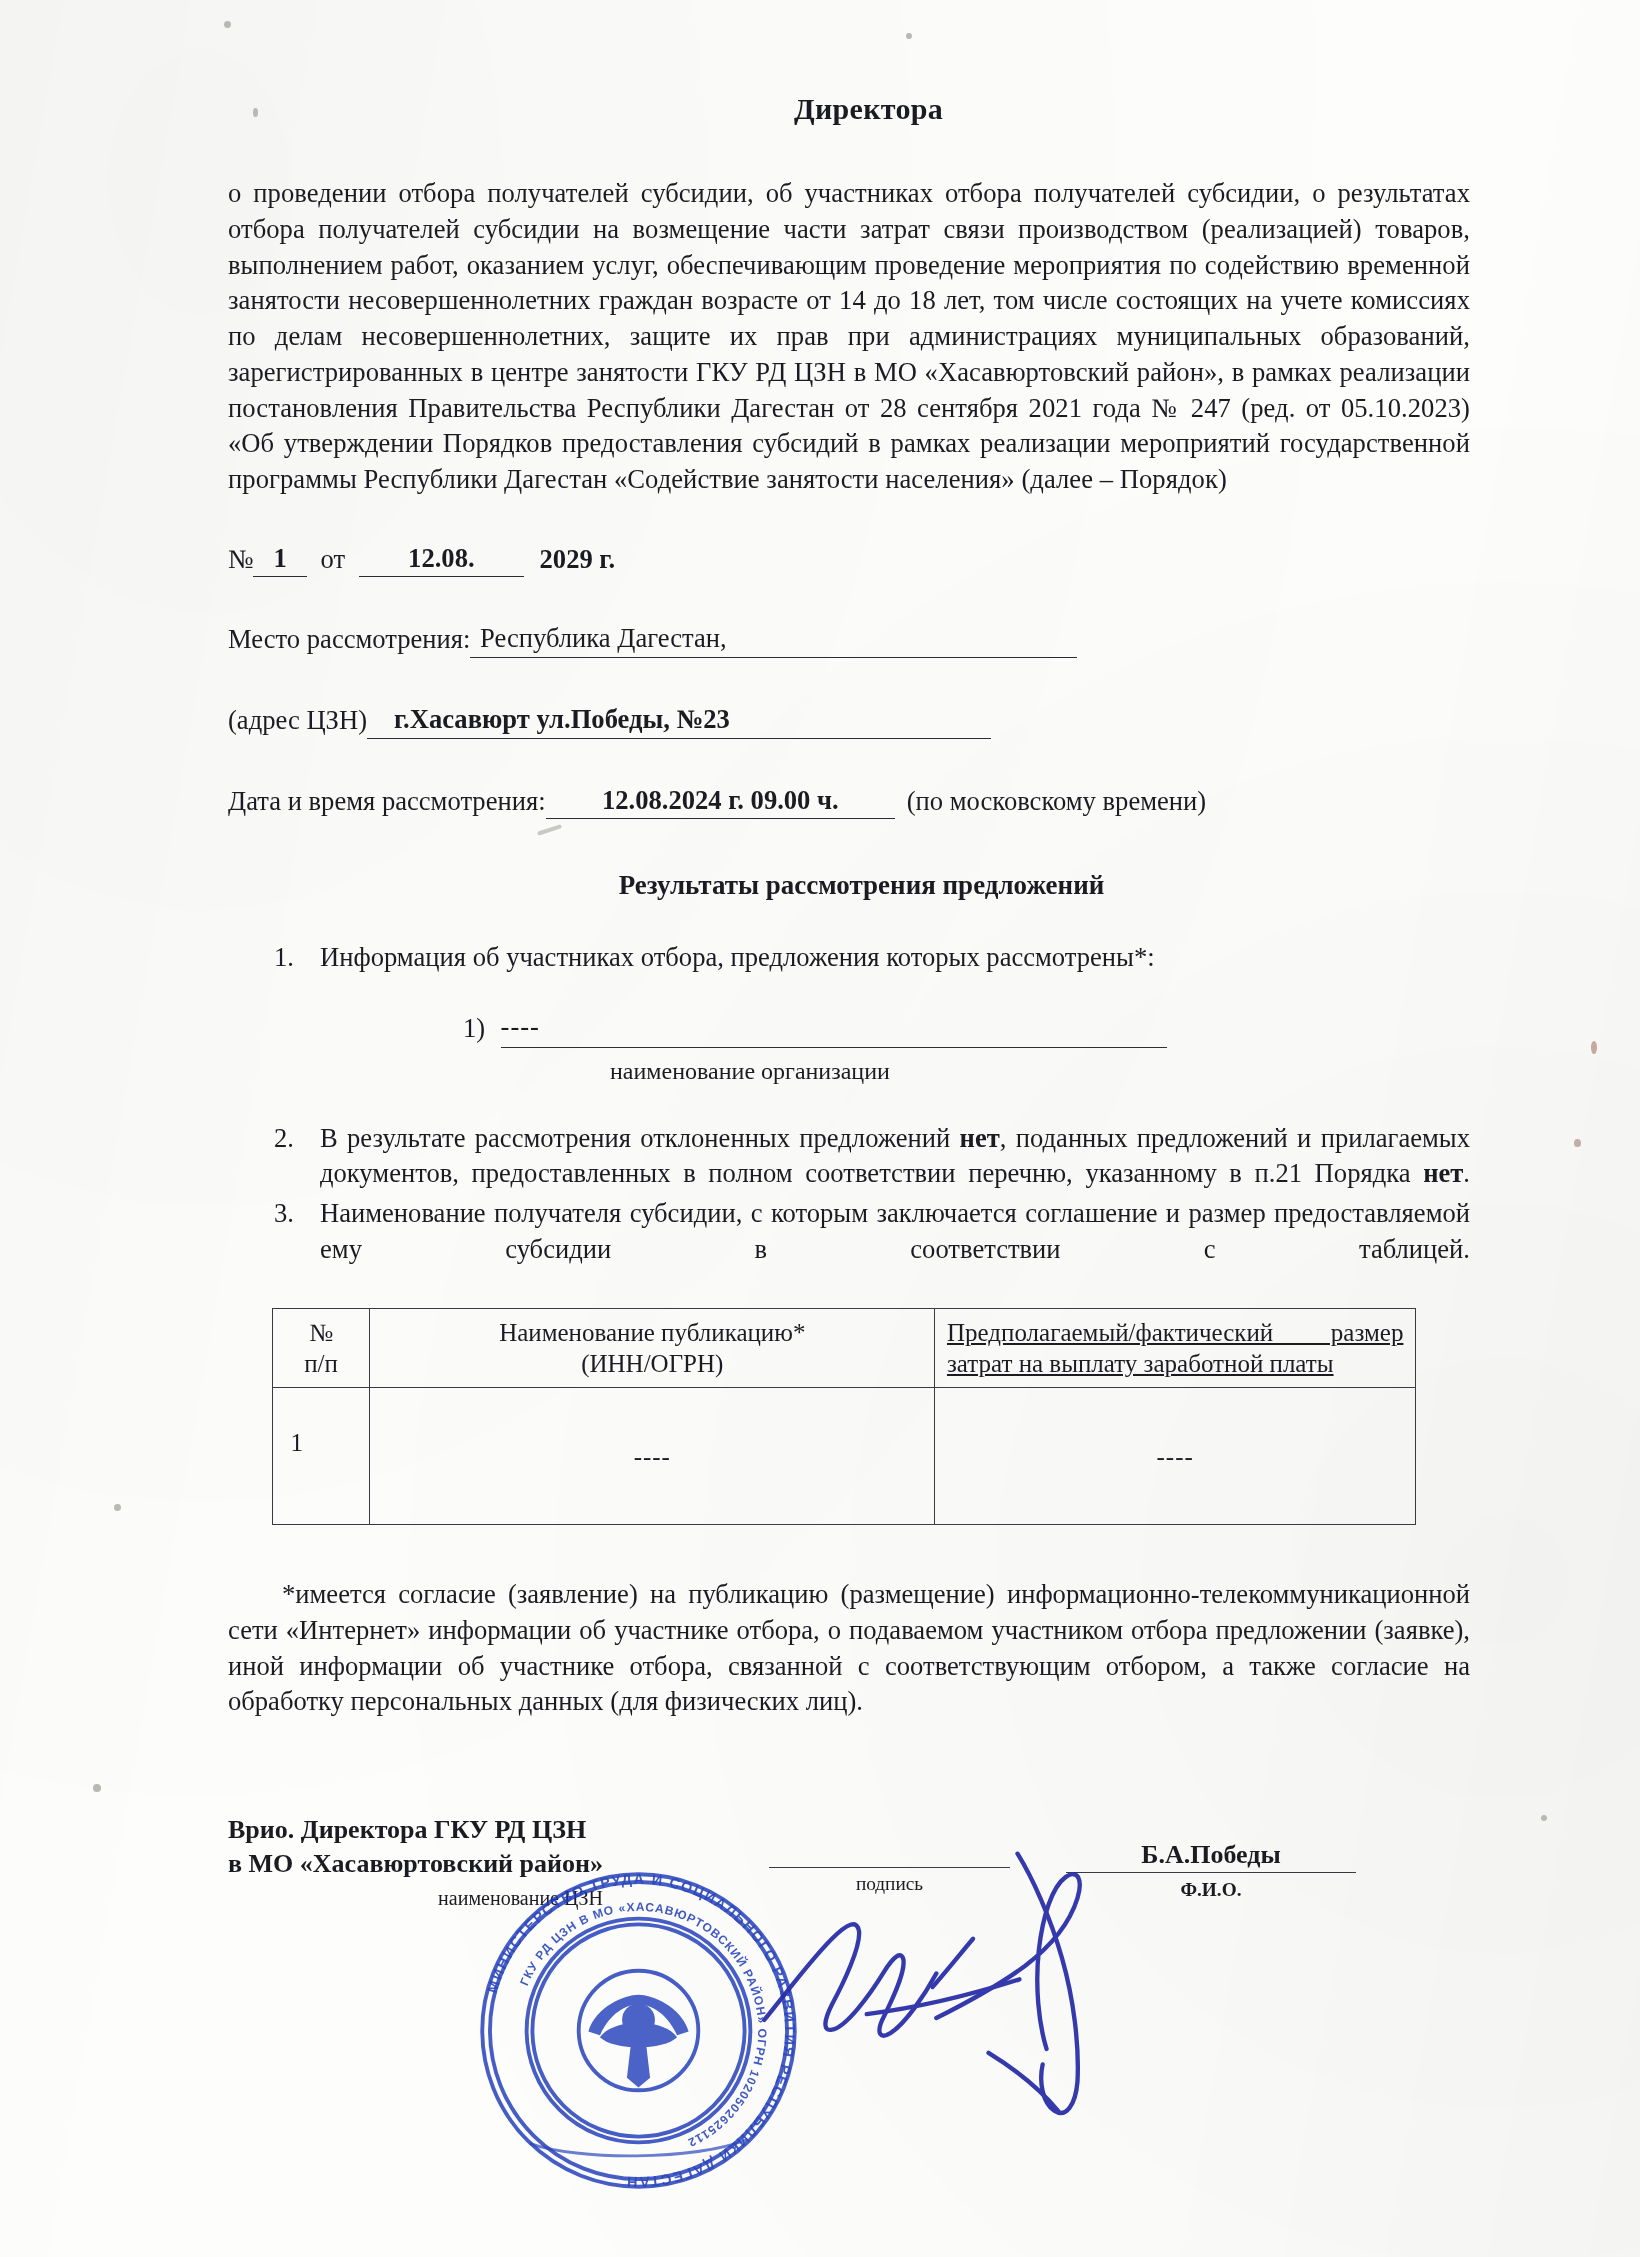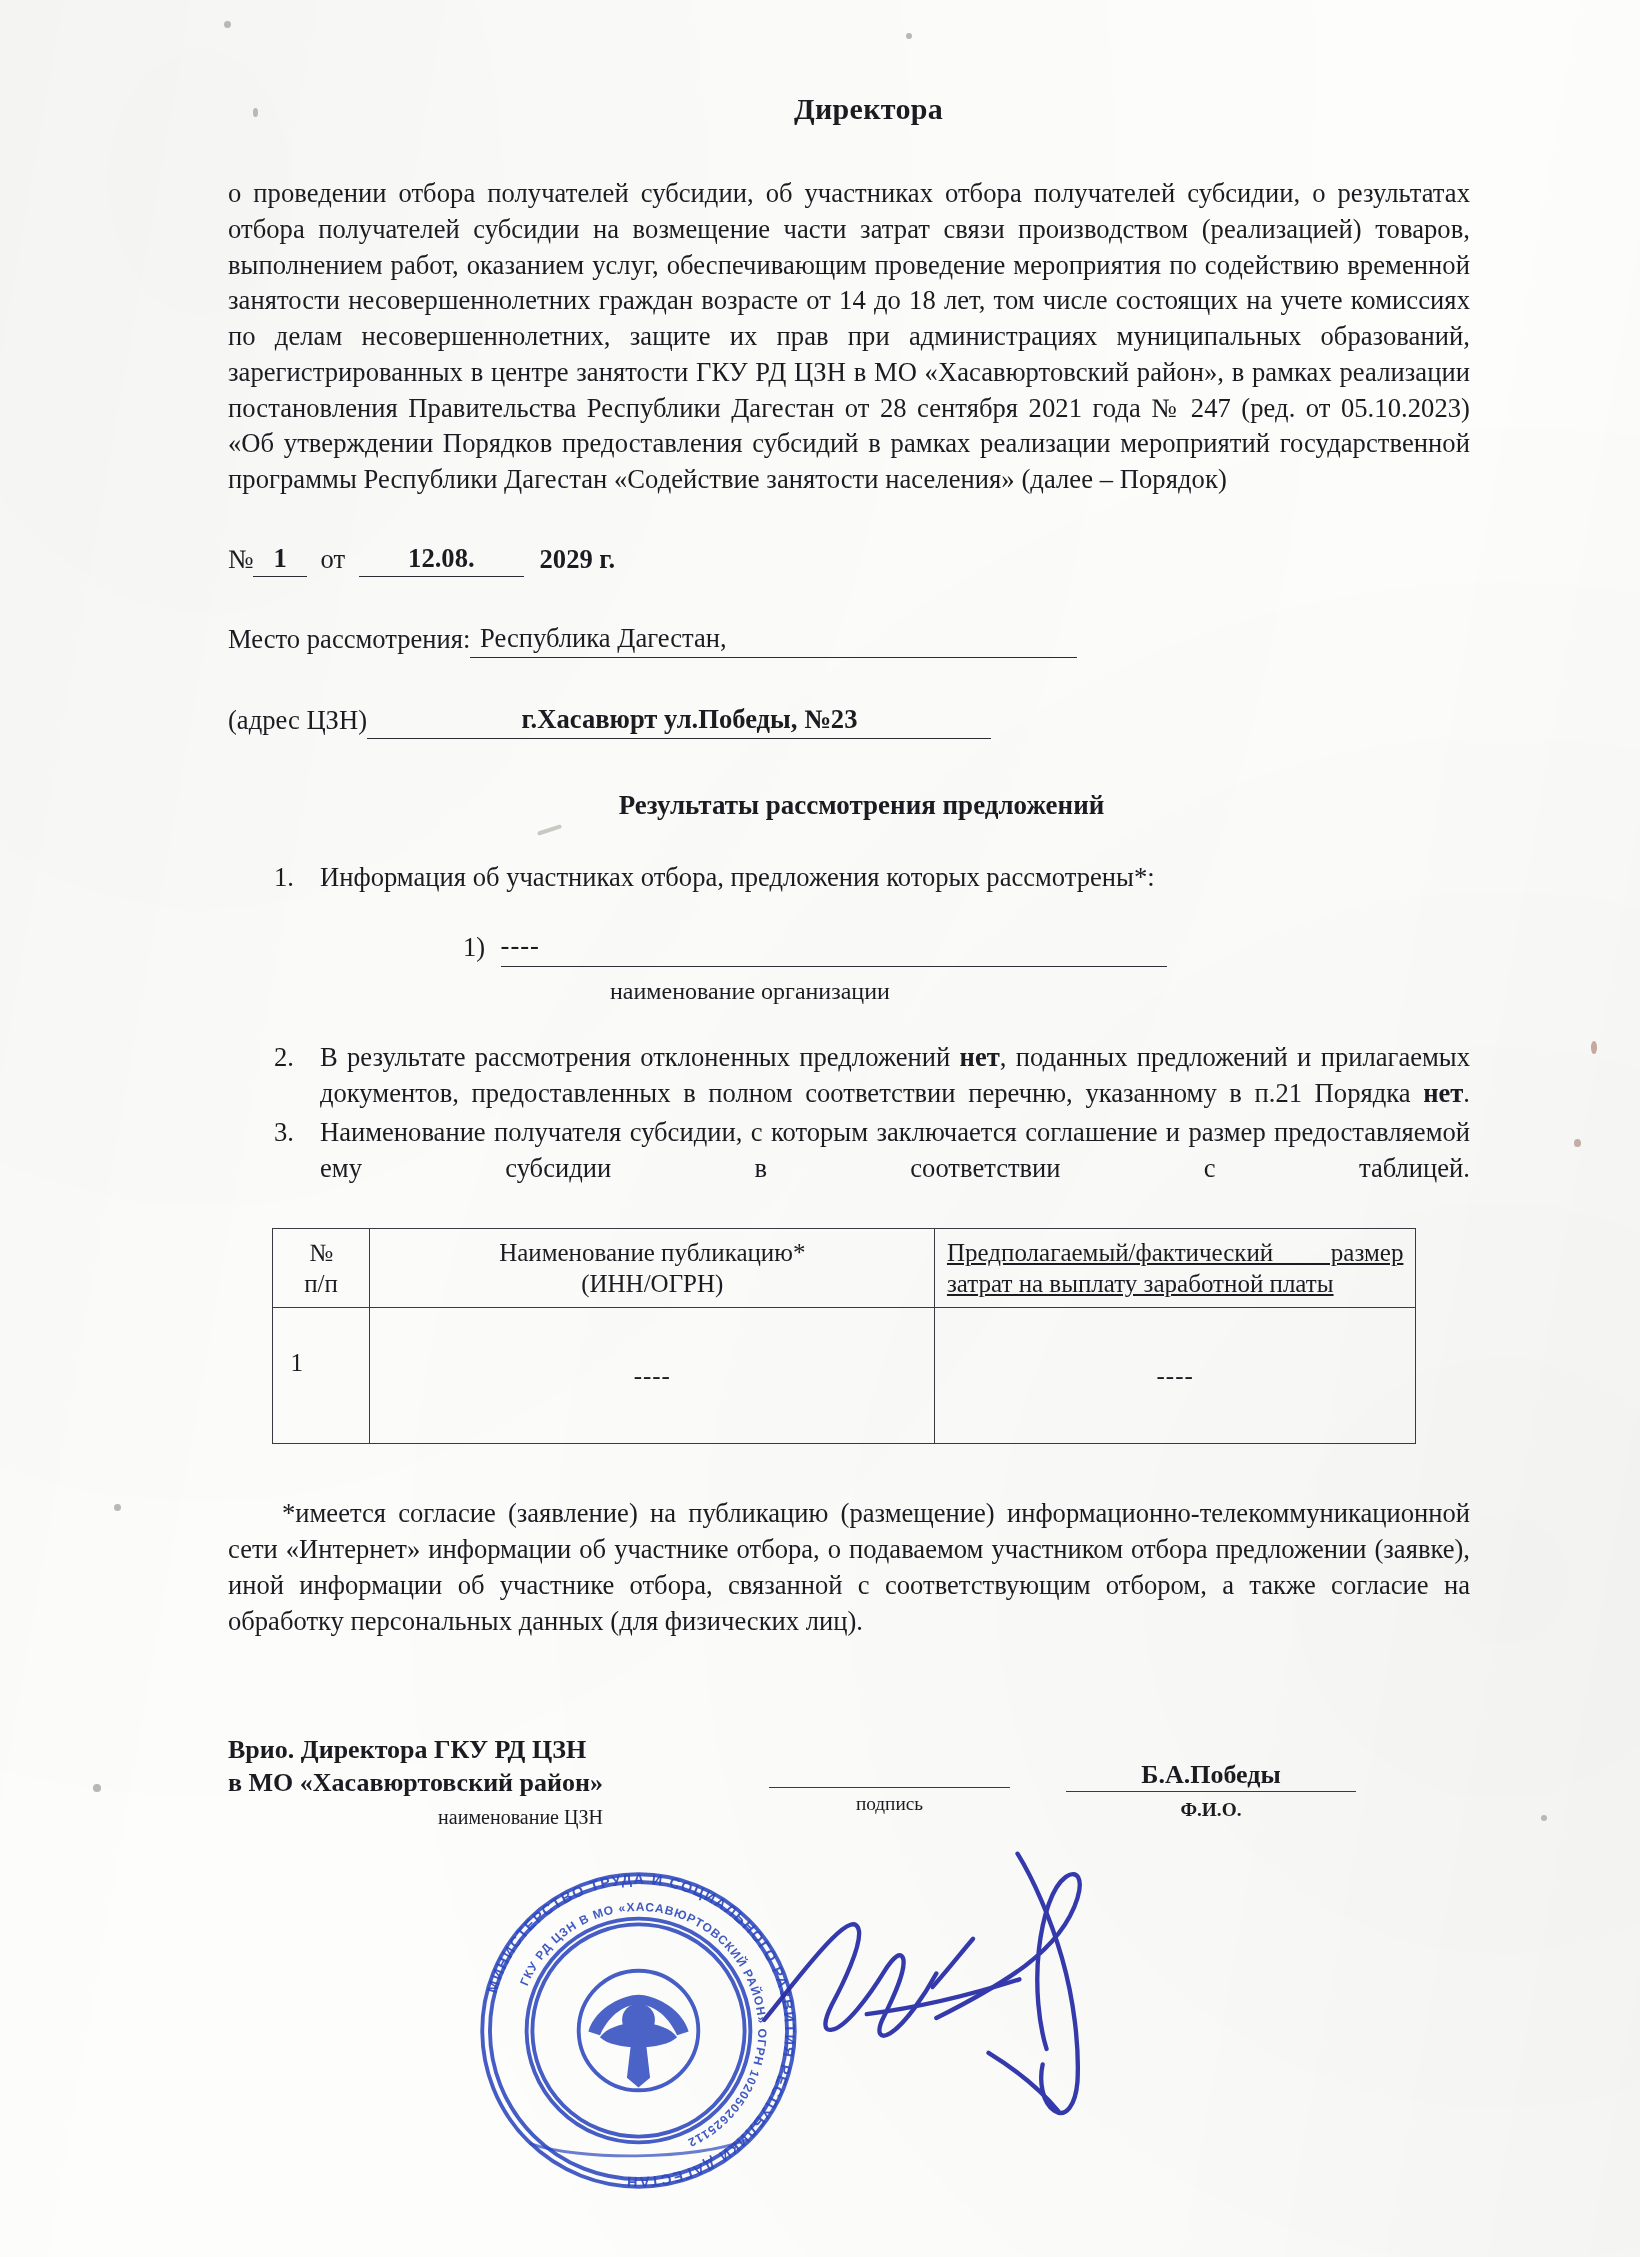--- a/index.html
+++ b/index.html
@@ -76,21 +76,21 @@
     border-bottom: 1.9px solid #2b2b33;
     text-align: center;
     font-weight: bold;
     padding: 0 5.8px 1px 5.8px;
     position: relative;
     top: -1px;
   }
   .fill.w-num   { min-width: 42px; }
   .fill.w-date  { min-width: 154px; }
   .fill.w-place { min-width: 591px; text-align: left; font-weight: normal; text-decoration: none; padding-left: 9.7px; }
-  .fill.w-addr  { min-width: 591px; text-align: center; padding-left: 27px; }
+  .fill.w-addr  { min-width: 591px; text-align: left; padding-left: 27px; }
   .fill.w-dt    { min-width: 338px; }
 
   .sub-note { margin-left: 11.6px; font-weight: normal; }
 
   .section-title {
     text-align: center;
     font-size: 27px;
     font-weight: bold;
     margin: 50px 0 39px 0;
     padding-left: 25px;
@@ -290,20 +290,25 @@
     <div class="field-row">
       <span class="lbl">Место рассмотрения:</span>
       <span class="fill w-place">Республика Дагестан,</span>
     </div>
 
     <div class="field-row">
       <span class="lbl">(адрес ЦЗН)</span>
       <span class="fill w-addr">г.Хасавюрт ул.Победы, №23</span>
     </div>
 
+    <div class="field-row">
+      <span class="lbl">Дата и время рассмотрения:</span>
+      <span class="fill w-dt">12.08.2024 г.  09.00 ч.</span>
+      <span class="lbl sub-note">(по московскому времени)</span>
+    </div>
 
     <h2 class="section-title">Результаты рассмотрения предложений</h2>
 
     <ol class="main-list">
       <li>
         <span>Информация об участниках отбора, предложения которых рассмотрены*:</span>
 
         <div class="sub-entry">
           <span class="num">1)</span>
           <span class="blank">----</span>

